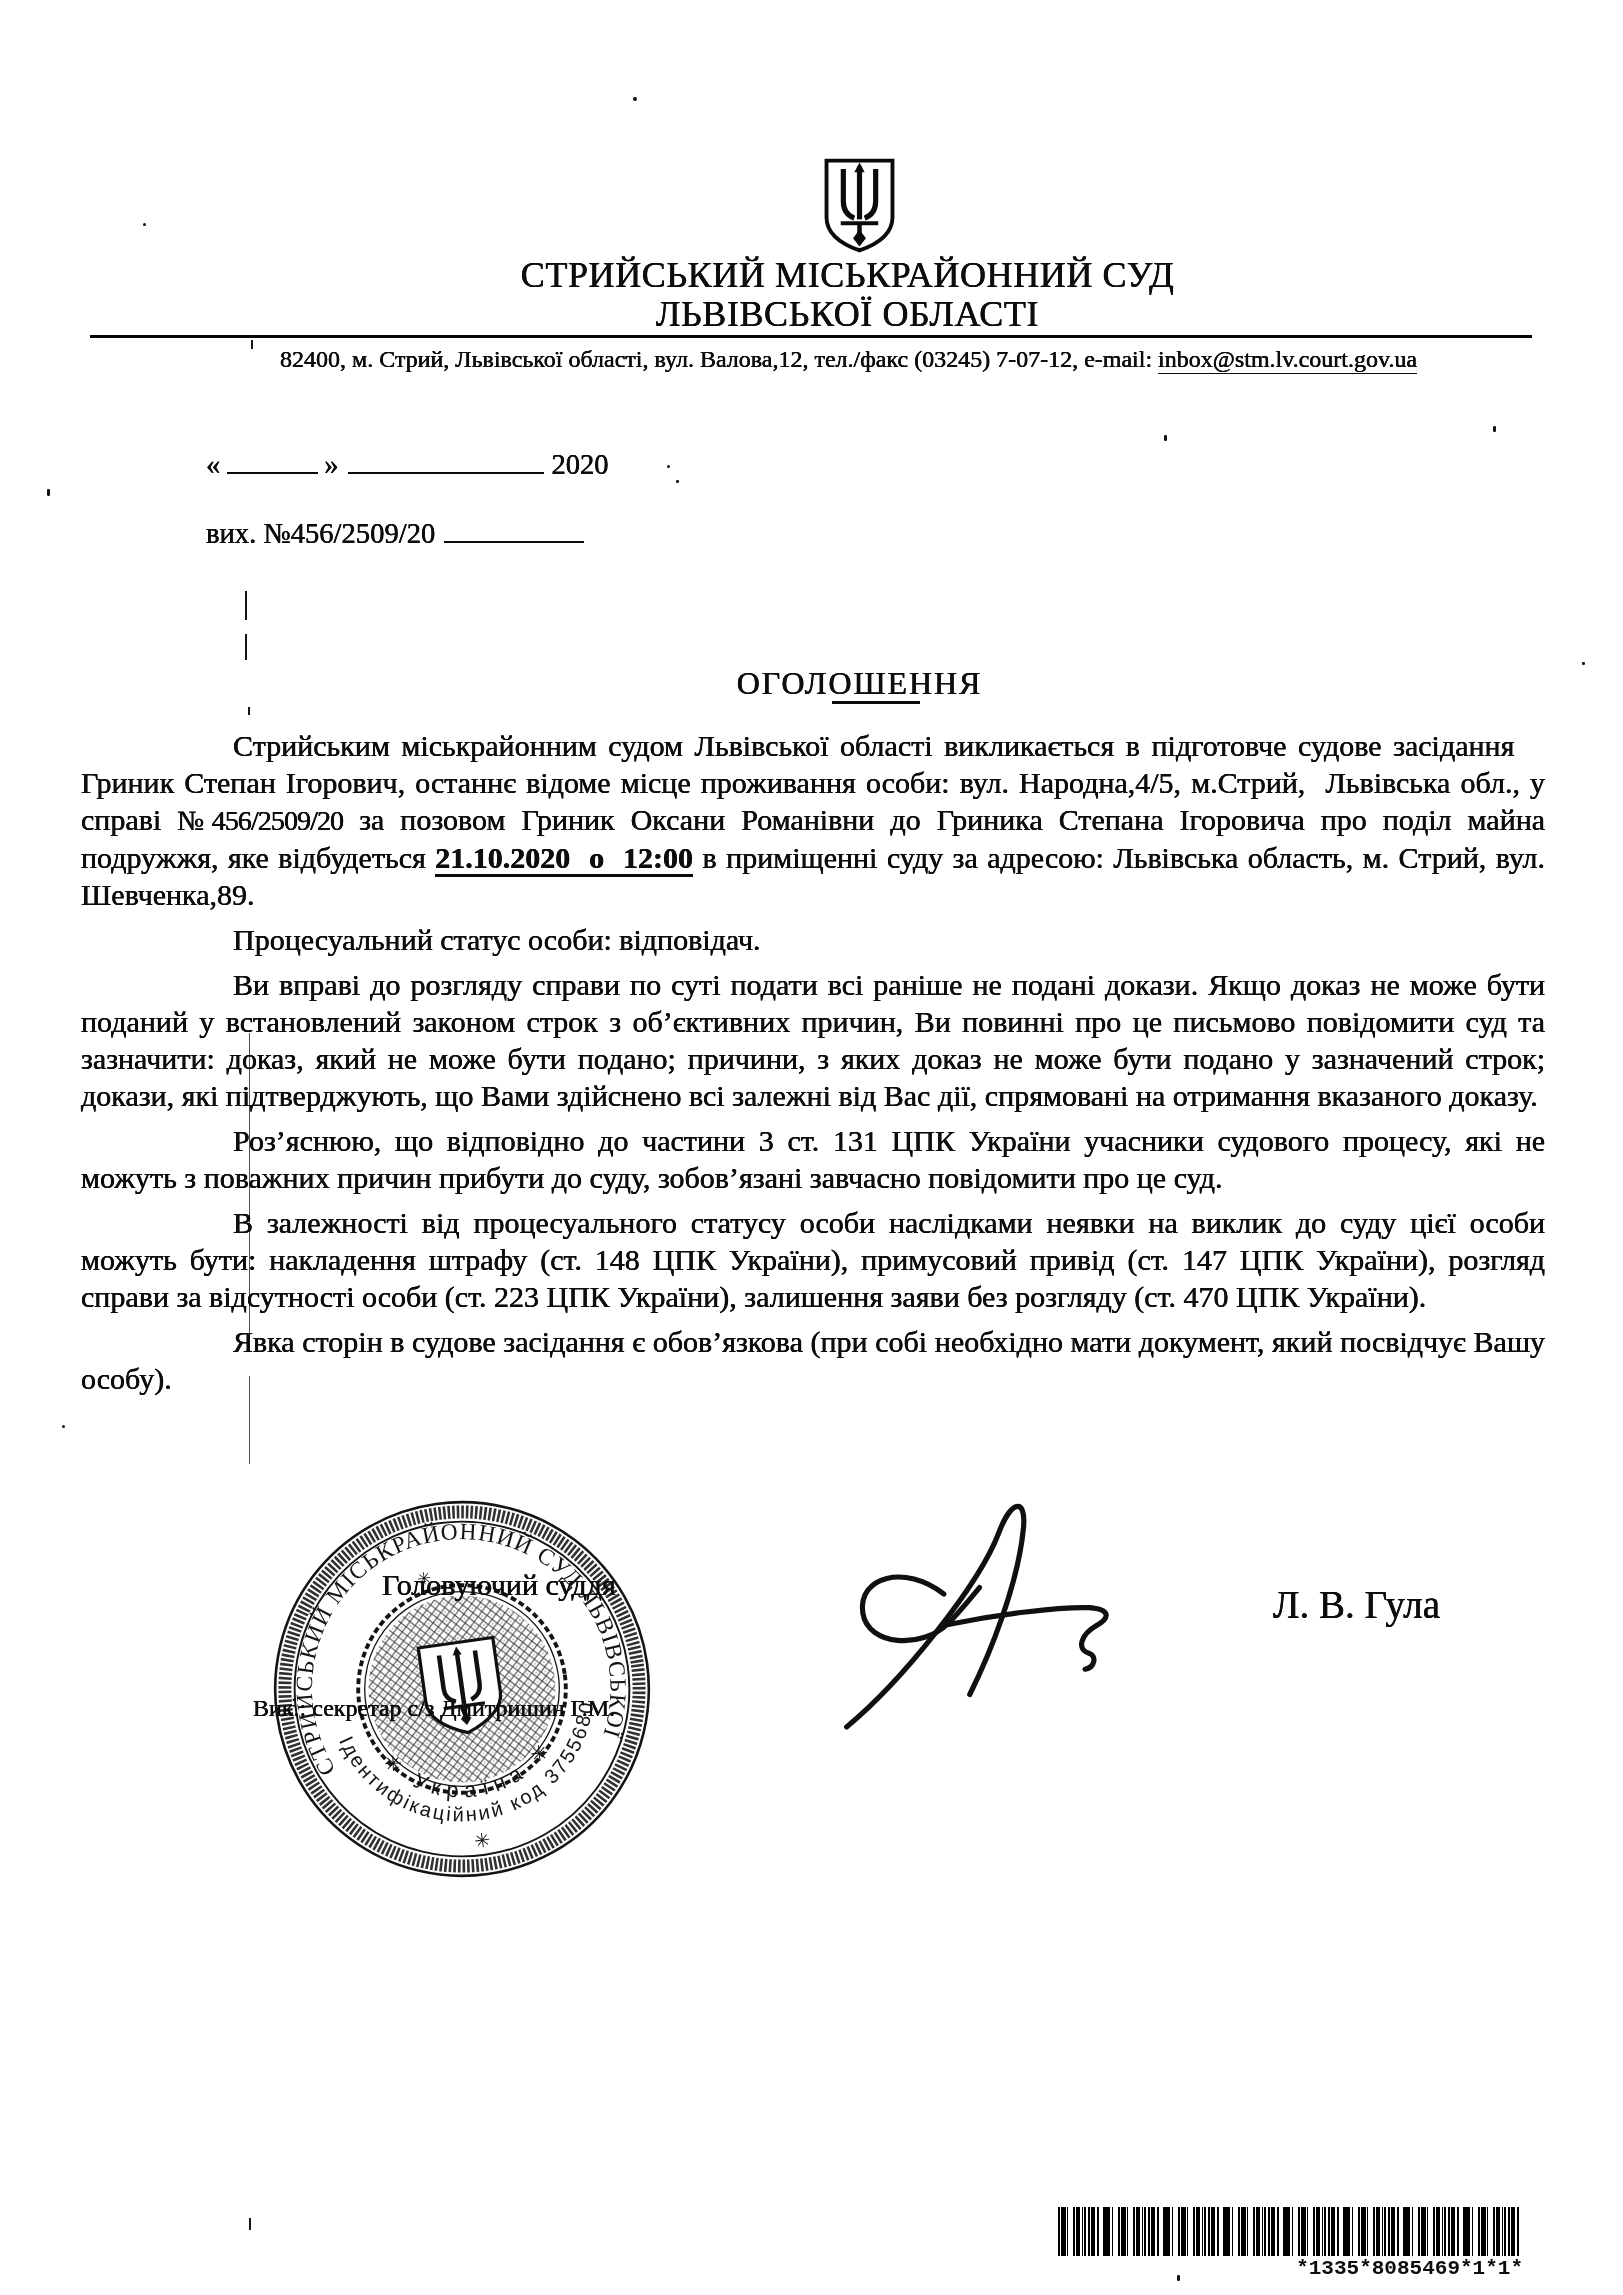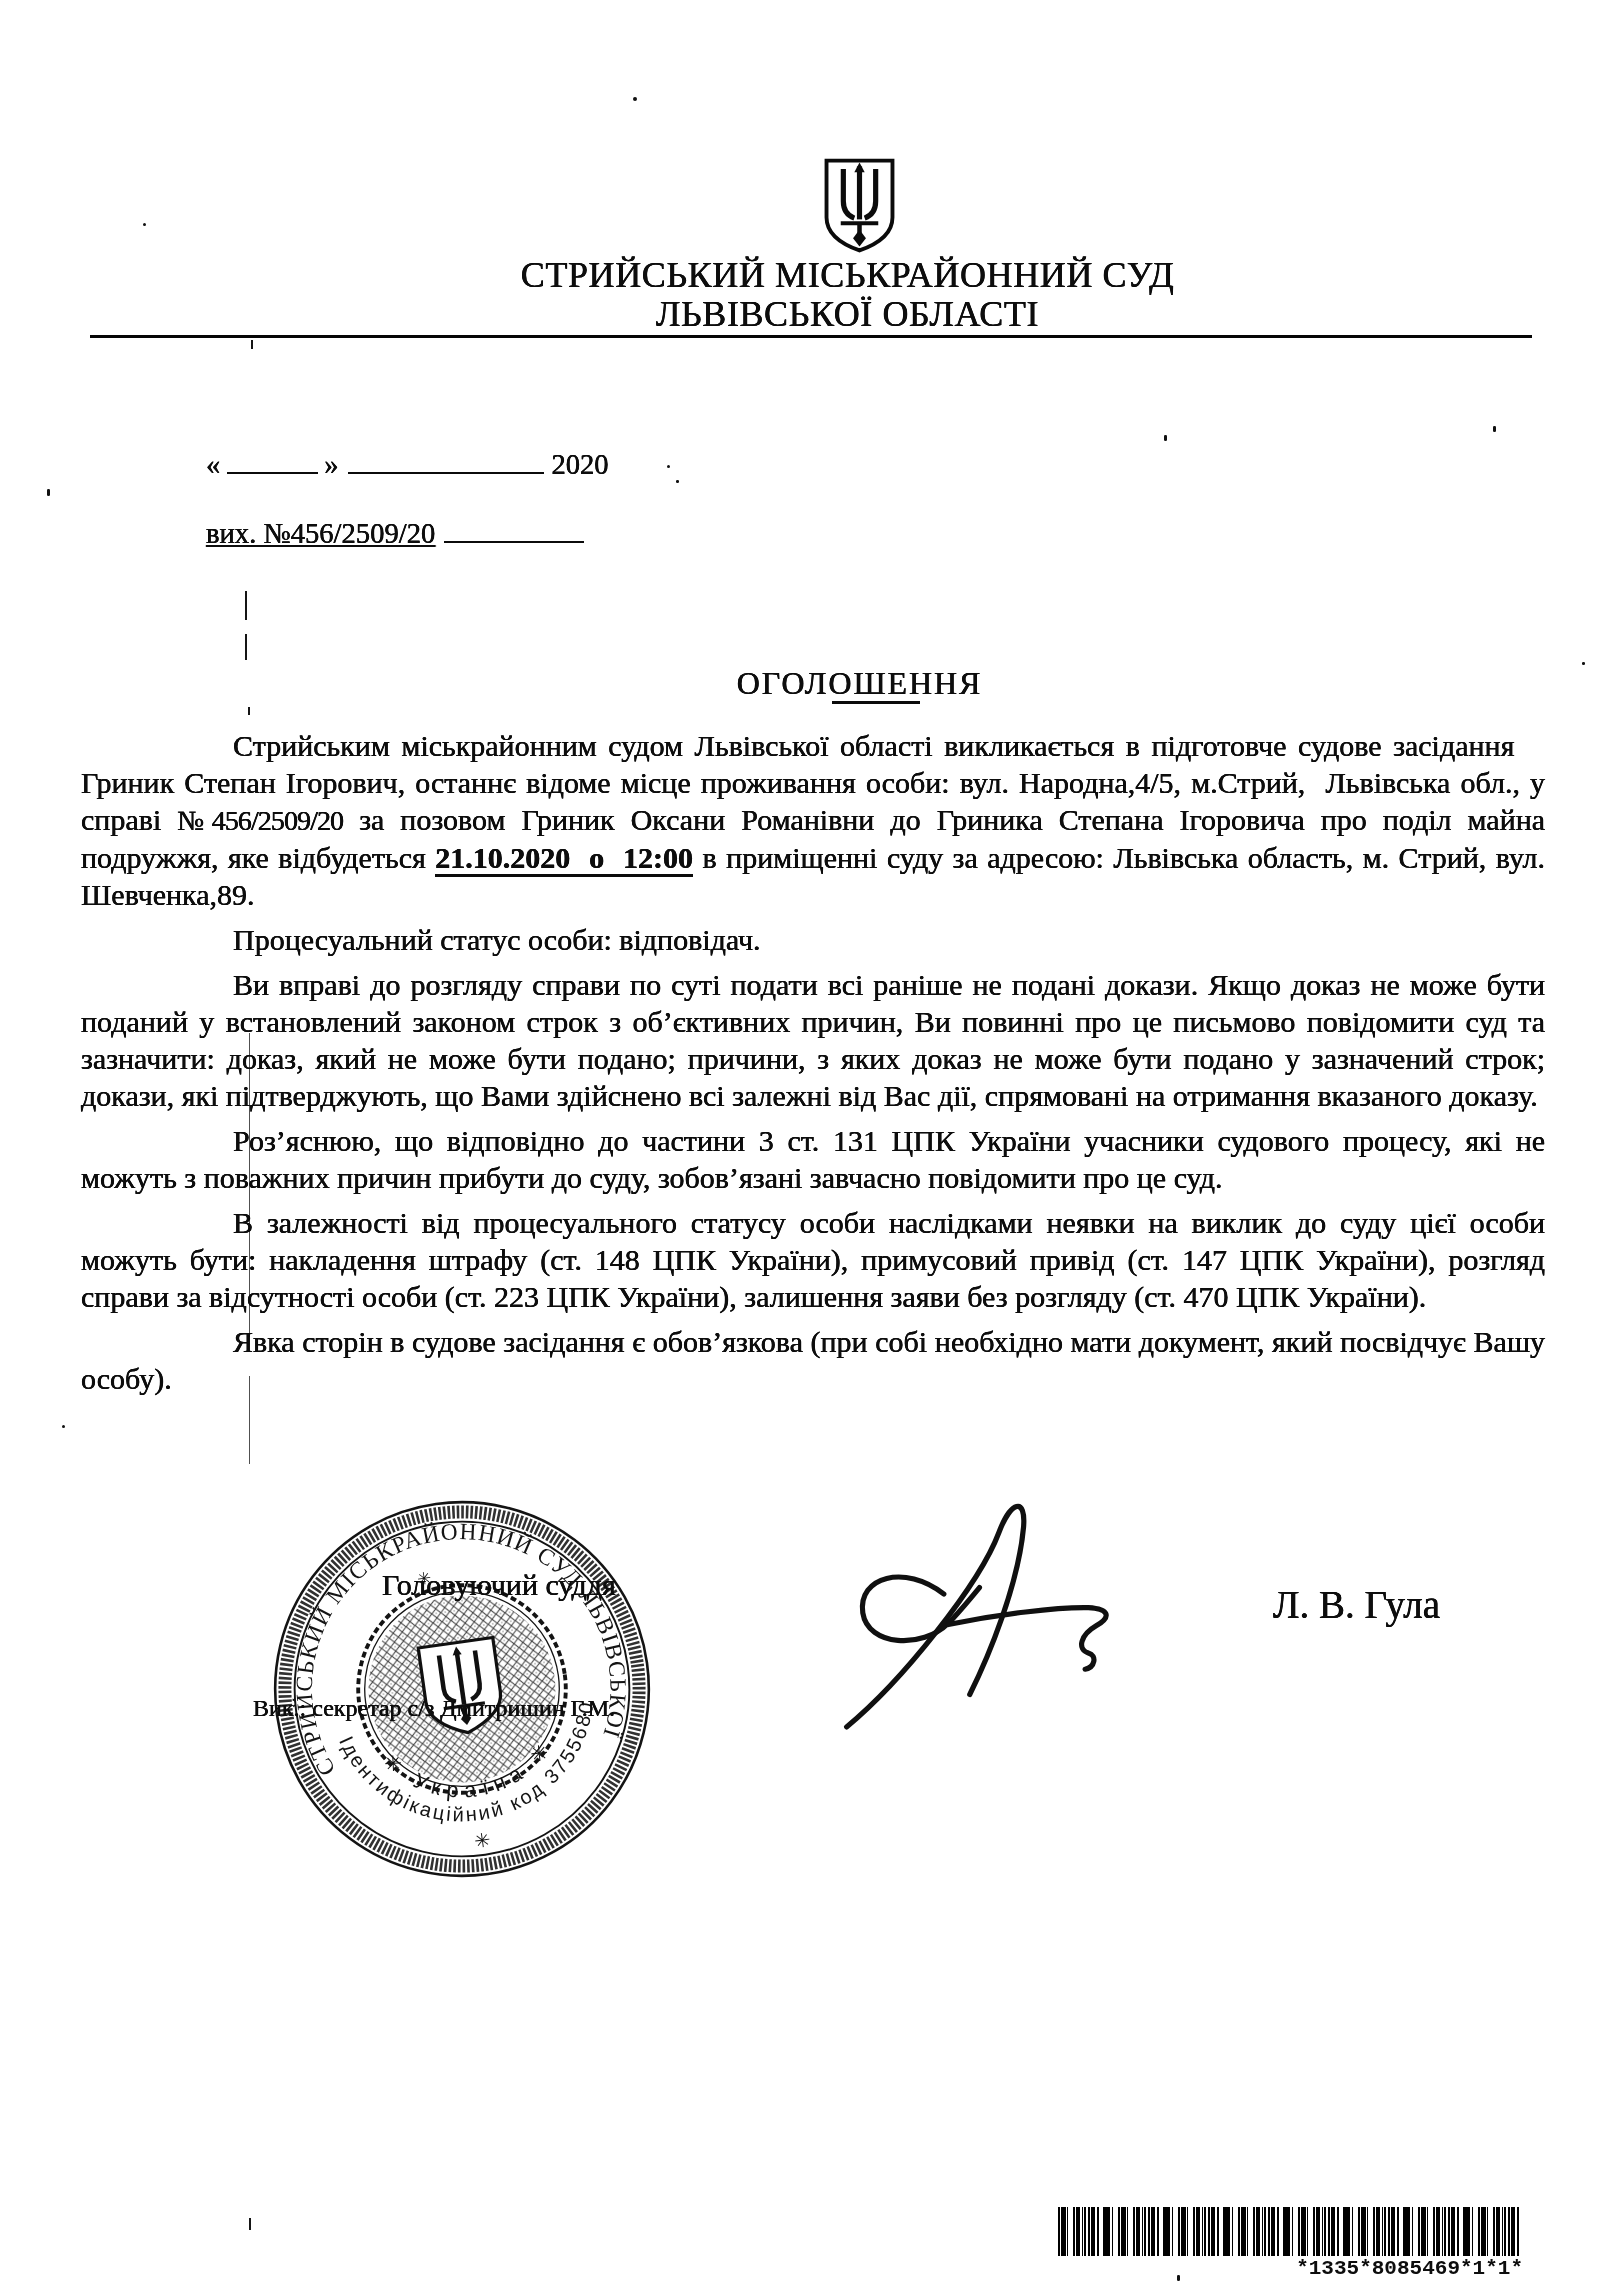--- a/index.html
+++ b/index.html
@@ -14,21 +14,21 @@
   .court-line2{top:293px;}
   .head-rule{left:90px;top:335px;width:1442px;height:3.2px;background:#050505;}
   .address-row{left:0;right:0;top:346px;text-align:center;padding-left:73px;font-size:24px;white-space:nowrap;}
   .email{text-decoration:none;border-bottom:1.9px solid #0d0d0d;padding-bottom:0.6px;}
   
   .date-row{left:206px;top:449px;font-size:28.6px;white-space:nowrap;}
   .blank{display:inline-block;border-bottom:2.6px solid #0b0b0b;height:22px;vertical-align:baseline;}
   .blank1{width:91px;margin:0 6.5px;}
   .blank2{width:196px;margin:0 7.8px 0 9px;}
   .blank3{width:140px;margin-left:9px;}
-  .ref-row{left:206px;top:518px;font-size:28.6px;white-space:nowrap;text-decoration:underline;}
+  .ref-row{left:206px;top:518px;font-size:28.6px;white-space:nowrap;}
   
   .doc-title{left:0;right:0;top:665px;text-align:center;padding-left:95px;font-size:32px;letter-spacing:1.9px;}
   .title-underline{left:832px;top:701px;width:88px;height:2.6px;background:#0b0b0b;}
   
   .body-text{left:73px;top:719px;width:1480px;font-size:30px;line-height:37px;text-align:justify;z-index:1;}
   .body-text p{margin:8px;text-indent:152px;}
   .case-no{letter-spacing:-1px;font-size:0.94em;}
   .datetime{font-weight:bold;border-bottom:3.2px solid #0b0b0b;white-space:nowrap;}
   
   .seal-wrap{left:270px;top:1497px;width:384px;height:384px;z-index:2;}
@@ -77,20 +77,23 @@
     <path d="M33 20 V70 Q33 90 50 96" stroke="#0b0b0b" stroke-width="8" fill="none"></path>
     <path d="M83 20 V70 Q83 90 66 96" stroke="#0b0b0b" stroke-width="8" fill="none"></path>
     <path d="M29 104 H87" stroke="#0b0b0b" stroke-width="6" fill="none"></path>
     <path d="M58 104 V120" stroke="#0b0b0b" stroke-width="7" fill="none"></path>
     <path d="M58 114 l -10 13 l 10 13 l 10 -13 z" fill="#0b0b0b"></path>
   </svg>
 
   <div class="abs court-line court-line2 ink">ЛЬВІВСЬКОЇ ОБЛАСТІ</div>
   <div class="abs court-line court-line1 ink">СТРИЙСЬКИЙ МІСЬКРАЙОННИЙ СУД</div>
   <div class="abs head-rule"></div>
+  <div class="abs address-row ink">
+    <span>82400, м. Стрий, Львівської області, вул. Валова,12, тел./факс (03245) 7-07-12, e-mail: </span><span class="email">inbox@stm.lv.court.gov.ua</span>
+  </div>
 
   <div class="abs date-row ink">
     <span>«</span><span class="blank blank1"></span><span>»</span><span class="blank blank2"></span><span>2020</span>
   </div>
   <div class="abs ref-row ink">
     <span>вих. №456/2509/20</span><span class="blank blank3"></span>
   </div>
 
   <div class="abs doc-title ink">ОГОЛОШЕННЯ</div>
   <div class="abs title-underline"></div>

